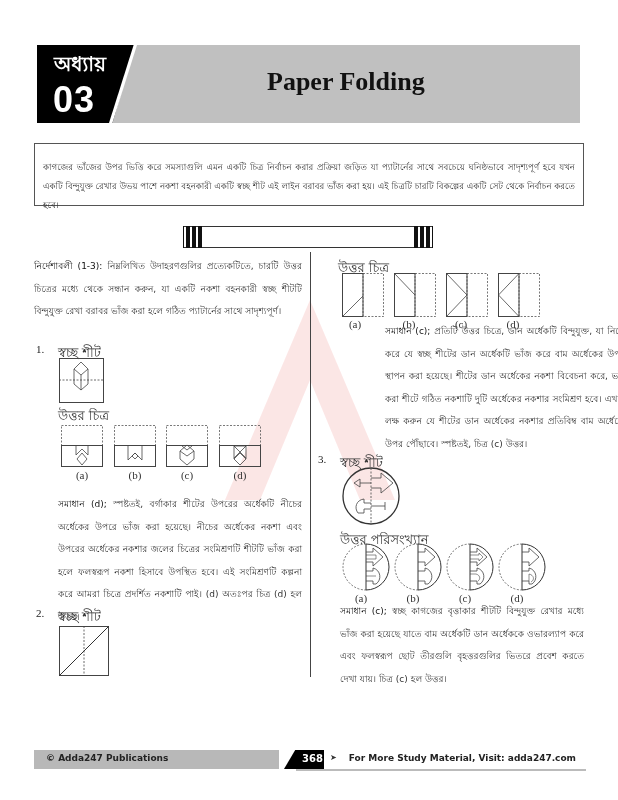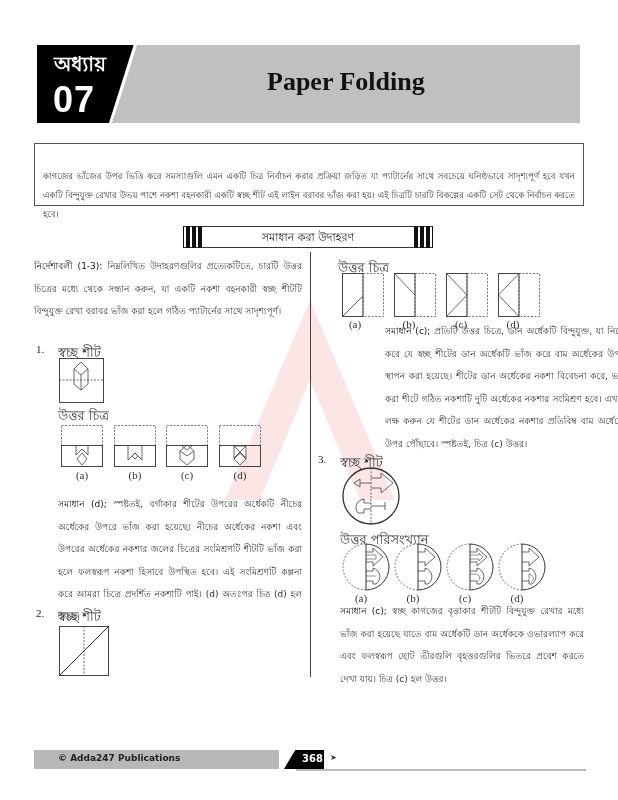--- a/index.html
+++ b/index.html
@@ -11,21 +11,21 @@
     .header-gray { position: absolute; left: 0; top: 0; width: 543px; height: 78px; background: #c0c0c0; }
     .header-black { position: absolute; left: 0; top: 0; width: 98px; height: 78px; background: #000;
       clip-path: polygon(0 0, 100% 0, 77% 100%, 0 100%); }
     .header-white-slash { position: absolute; left: 72px; top: 0; width: 28px; height: 78px; background: #fff;
       clip-path: polygon(88% 0, 100% 0, 12% 100%, 0 100%); }
     .chapter-word { position: absolute; left: 17px; top: 4px; color: #fff; font-family: "DejaVu Sans", sans-serif; font-weight: bold; font-size: 20px; }
     .chapter-num { position: absolute; left: 16px; top: 34px; color: #fff; font-family: "Liberation Sans", sans-serif; font-weight: bold; font-size: 36px; letter-spacing: 1px; }
     .chapter-title { position: absolute; left: 230px; top: 22px; font-family: "Liberation Serif", serif; font-weight: bold; font-size: 26px; color: #111; }
 
     
-    .intro-box { position: absolute; left: 34px; top: 143px; width: 550px; height: 63px; border: 1px solid #555; padding: 23px 8px;
+    .intro-box { position: absolute; left: 34px; top: 143px; width: 550px; height: 63px; border: 1px solid #555; padding: 14px 8px;
       font-family: "DejaVu Sans", sans-serif; font-size: 8.6px; line-height: 19px; color: #333; text-align: justify; }
 
     
     .banner { position: absolute; left: 183px; top: 226px; width: 250px; height: 22px; border: 1px solid #333; }
     .banner-bars { position: absolute; top: -1px; width: 22px; height: 22px; display: flex; gap: 2px; }
     .banner-bars.left { left: -1px; }
     .banner-bars.right { right: -1px; justify-content: flex-end; }
     .banner-bars span { width: 4px; height: 100%; background: #111; }
     .banner-bars span.thin { width: 1px; }
     .banner-text { position: absolute; left: 0; right: 0; top: 2px; text-align: center; font-family: "DejaVu Sans", sans-serif; font-size: 11px; color: #222; }
@@ -41,51 +41,50 @@
     .para b { font-weight: normal; color: #111; }
     .label { position: absolute; font-family: "DejaVu Sans", sans-serif; font-size: 13px; color: #333; }
     .qnum { position: absolute; font-family: "Liberation Serif", serif; font-size: 11px; color: #222; }
     .opt-label { position: absolute; font-family: "Liberation Serif", serif; font-size: 11px; color: #333; width: 30px; text-align: center; }
 
     svg.fig { position: absolute; overflow: visible; }
 
     
     .footer { position: absolute; left: 34px; top: 750px; width: 552px; height: 19px; }
     .footer-left { position: absolute; left: 0; top: 0; width: 245px; height: 19px; background: #b8b8b8; }
-    .footer-left-text { position: absolute; left: 24px; top: 3px; font-family: "DejaVu Sans", sans-serif; font-weight: bold; font-size: 9px; color: #222; }
+    .footer-left-text { position: absolute; left: 12px; top: 3px; font-family: "DejaVu Sans", sans-serif; font-weight: bold; font-size: 9px; color: #222; }
     .footer-page { position: absolute; left: 250px; top: 0; width: 40px; height: 19px; background: #000; clip-path: polygon(28% 0, 100% 0, 100% 100%, 0 100%); }
     .footer-page-text { position: absolute; left: 268px; top: 3px; color: #fff; font-family: "DejaVu Sans", sans-serif; font-weight: bold; font-size: 10px; }
     .footer-arrow { position: absolute; left: 296px; top: 3px; font-size: 8px; color: #333; }
     .footer-right-line { position: absolute; left: 262px; top: 19px; width: 290px; height: 2px; background: #bbb; }
     .footer-right-text { position: absolute; right: 10px; top: 3px; font-family: "DejaVu Sans", sans-serif; font-weight: bold; font-size: 9px; color: #222; }
   </style>
 </head>
 <body>
 
 <div class="header">
   <div class="header-gray"></div>
   <div class="header-black"></div>
   <div class="header-white-slash"></div>
   <div class="chapter-word">অধ্যায়</div>
-  <div class="chapter-num">07</div>
+  <div class="chapter-num">03</div>
   <div class="chapter-title">Paper Folding</div>
 </div>
 
 <div class="intro-box">
   <span>কাগজের ভাঁজের উপর ভিত্তি করে সমস্যাগুলি এমন একটি চিত্র নির্বাচন করার প্রক্রিয়া জড়িত যা প্যাটার্নের সাথে সবচেয়ে ঘনিষ্ঠভাবে সাদৃশ্যপূর্ণ হবে যখন একটি বিন্দুযুক্ত রেখার উভয় পাশে নকশা বহনকারী একটি স্বচ্ছ শীট এই লাইন বরাবর ভাঁজ করা হয়। এই চিত্রটি চারটি বিকল্পের একটি সেট থেকে নির্বাচন করতে হবে।</span>
 </div>
 
 <div class="banner">
   <div class="banner-bars left">
       <span class="thin"></span>
       <span></span>
       <span></span>
       <span></span>
     </div>
-  <div class="banner-text">সমাধান করা উদাহরণ</div>
   <div class="banner-bars right">
       <span></span>
       <span></span>
       <span></span>
       <span class="thin"></span>
     </div>
 </div>
 
 <svg class="watermark" viewBox="0 0 170 200">
   <path d="M85 0 L170 200 L135 200 L85 80 L35 200 L0 200 Z" fill="#e53935"></path>
@@ -258,13 +257,14 @@
   <span>স্বচ্ছ কাগজের বৃত্তাকার শীটটি বিন্দুযুক্ত রেখার মধ্যে ভাঁজ করা হয়েছে যাতে বাম অর্ধেকটি ডান অর্ধেককে ওভারল্যাপ করে এবং ফলস্বরূপ ছোট তীরগুলি বৃহত্তরগুলির ভিতরে প্রবেশ করতে দেখা যায়। চিত্র (c) হল উত্তর।</span>
 </div>
 
 <div class="footer">
   <div class="footer-left"></div>
   <div class="footer-left-text">© Adda247 Publications</div>
   <div class="footer-page"></div>
   <div class="footer-page-text">368</div>
   <div class="footer-arrow">➤</div>
   <div class="footer-right-line"></div>
+  <div class="footer-right-text">For More Study Material, Visit: adda247.com</div>
 </div>
 
 </body></html>

